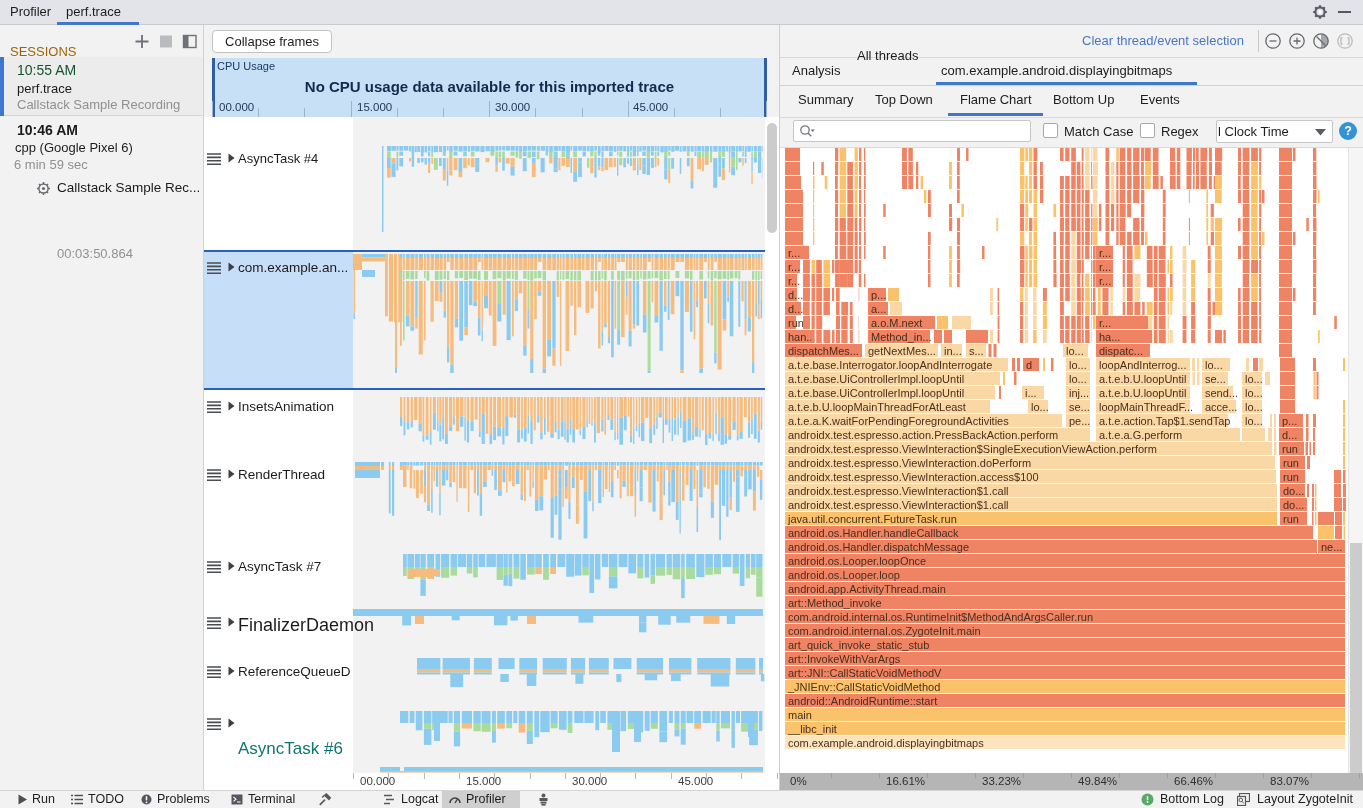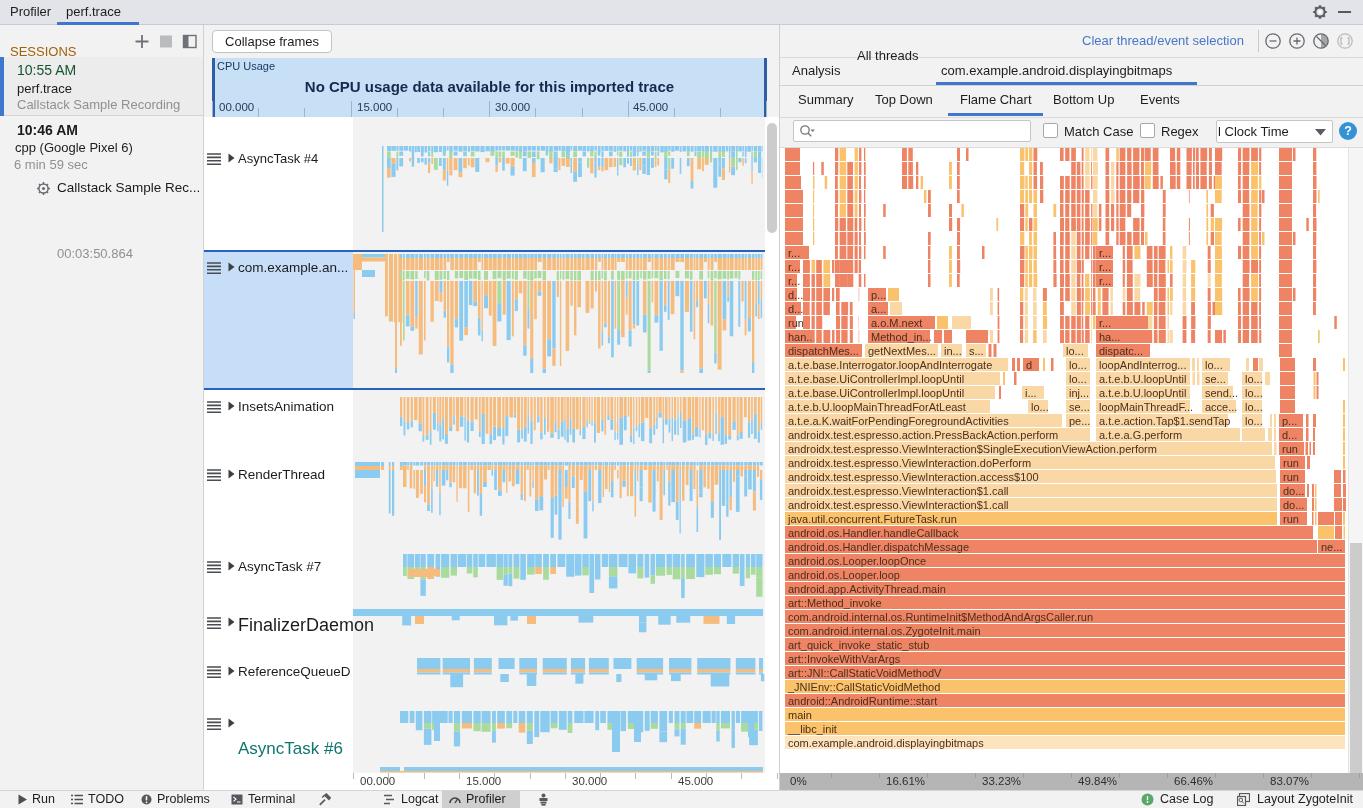--- a/index.html
+++ b/index.html
@@ -2663,20 +2663,20 @@
     <rect x="1.5" y="5" width="8" height="3" fill="#55585e"></rect>
     <rect x="2.5" y="8.6" width="6" height="2" fill="#55585e"></rect>
     <rect x="3.4" y="11" width="4.2" height="1.6" fill="#55585e"></rect>
   </svg>
 <div class="abs" style="left:554px;top:812px;font-size:12.5px;color:#0f766e;">App Inspection</div>
 <svg class="abs" style="left:1141px;top:793px" width="13" height="13" viewBox="0 0 13 13">
     <circle cx="6.5" cy="6.5" r="6" fill="#59A869"></circle>
     <path d="M6.5 3.2v4" stroke="#fff" stroke-width="1.4"></path>
     <circle cx="6.5" cy="9" r="0.9" fill="#fff"></circle>
   </svg>
-<div class="abs" style="left:1160px;top:792px;font-size:12.5px;color:#1e1e1e;">Case Log</div>
+<div class="abs" style="left:1160px;top:792px;font-size:12.5px;color:#1e1e1e;">Bottom Log</div>
 <svg class="abs" style="left:1237px;top:793px" width="13" height="13" viewBox="0 0 13 13">
     <rect x="2.5" y="0.5" width="10" height="8" fill="none" stroke="#55585e" stroke-width="1.2"></rect>
     <rect x="0.5" y="3.5" width="8" height="9" fill="#f2f2f2" stroke="#55585e" stroke-width="1.2"></rect>
     <circle cx="3.8" cy="7" r="1.8" fill="none" stroke="#55585e" stroke-width="1"></circle>
     <path d="M5 8.4l1.8 2" stroke="#55585e" stroke-width="1"></path>
   </svg>
 <div class="abs" style="left:1257px;top:792px;font-size:12.5px;color:#1e1e1e;">Layout ZygoteInit</div>
 
 </body></html>

